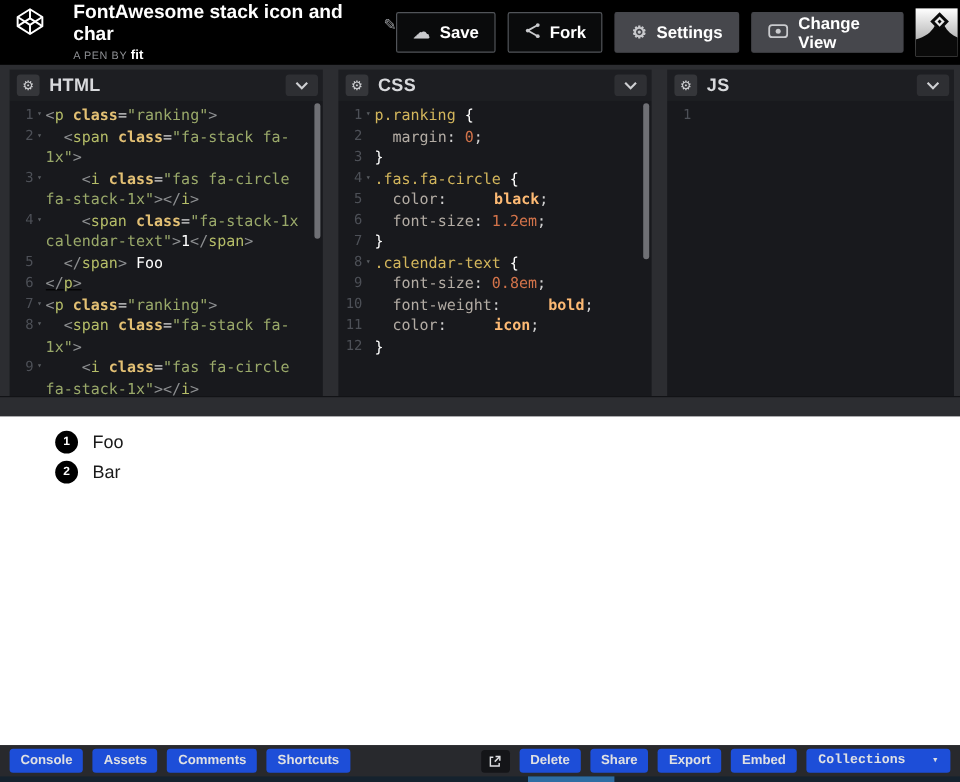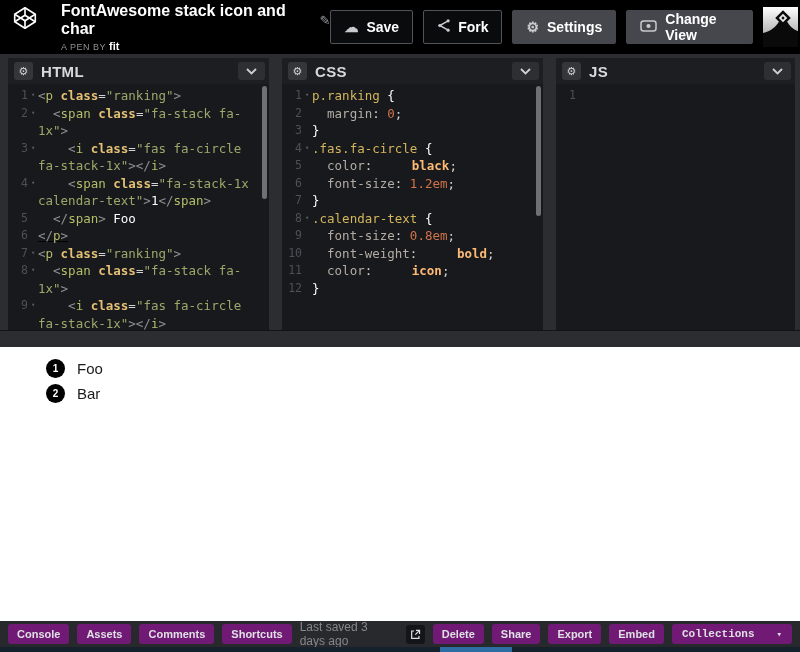--- a/index.html
+++ b/index.html
@@ -56,21 +56,21 @@
   .dragbar { height:17px; background:#2c2d31; border-top:1px solid #121316; cursor:row-resize; }
   .preview { height:274px; background:#fff; padding-top:9px; }
   .pv-row { height:25px; display:flex; align-items:center; padding-left:46px; }
   .badge { width:19px; height:19px; border-radius:50%; background:#000; color:#fff;
            font-size:10px; font-weight:bold; display:flex; align-items:center; justify-content:center;
            margin-right:12px; flex:none; }
   .pv-label { font-size:15px; color:#1a1a1a; }
 
   
   .footer { height:26px; background:#28292d; display:flex; align-items:center; padding:0 8px; gap:8px; }
-  .fbtn { background:#701a75; color:#dfe0e3; font-size:11px; font-weight:bold; padding:4px 9px;
+  .fbtn { background:#1d4ed8; color:#dfe0e3; font-size:11px; font-weight:bold; padding:4px 9px;
           border-radius:3px; border:none; cursor:pointer; font-family:"Liberation Sans",sans-serif; }
   .foot-right { margin-left:auto; display:flex; align-items:center; gap:8px; }
   .last-saved { color:#85878b; font-size:12px; margin-right:4px; }
   .icon-btn { width:24px; height:19px; background:#141518; border-radius:3px; display:flex;
               align-items:center; justify-content:center; cursor:pointer; }
   .collections { display:flex; align-items:center; gap:22px; padding:4px 10px;font-family:Liberation Mono, monospace; }
   .caret { color:#dfe0e3; font-size:9px; }
 
   
   .hscroll { height:5px; background:#15222e; position:relative; }
@@ -227,21 +227,20 @@
     <span class="pv-label">Bar</span>
   </div>
 </div>
 
 <div class="footer">
   <button class="fbtn">Console</button>
   <button class="fbtn">Assets</button>
   <button class="fbtn">Comments</button>
   <button class="fbtn">Shortcuts</button>
   <div class="foot-right">
-    <span class="last-saved">Last saved 3 days ago</span>
     <span class="icon-btn">
       <svg width="11" height="11" viewBox="0 0 12 12" stroke="#dfe0e3" stroke-width="1.3" fill="none">
         <path d="M4.5 2.2 H1.8 V10.2 H9.8 V7.5"></path>
           <path d="M6.5 1.6 H10.4 V5.5"></path>
           <path d="M10.2 1.8 L5.8 6.2"></path>
       </svg>
     </span>
     <button class="fbtn">Delete</button>
     <button class="fbtn">Share</button>
     <button class="fbtn">Export</button>

